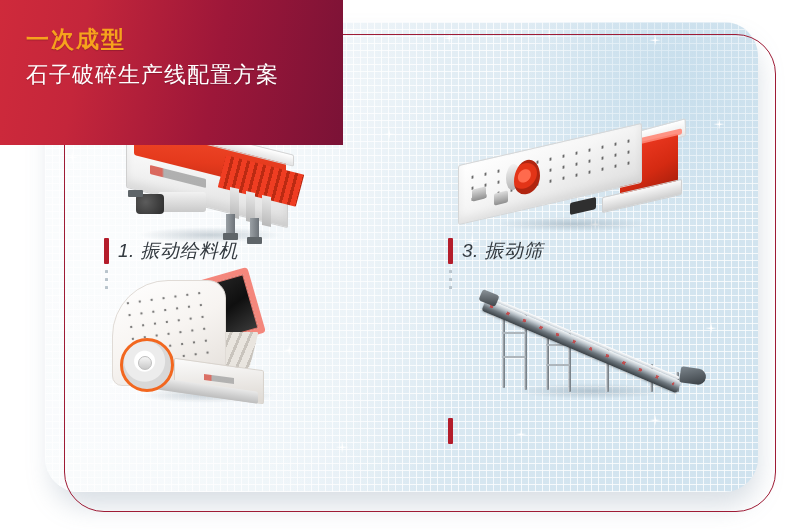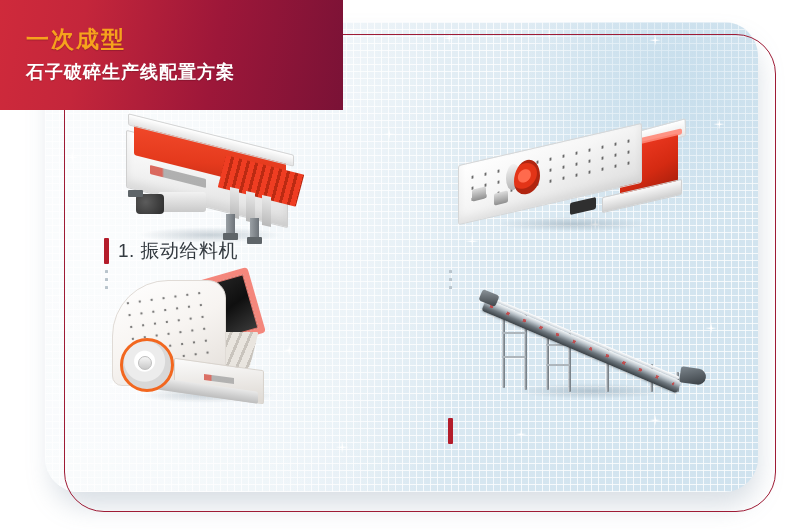--- a/index.html
+++ b/index.html
@@ -67,40 +67,40 @@
 
   
   .outline{
     position:absolute;left:64px;top:34px;width:712px;height:478px;
     border:1.4px solid #9e1b35;border-radius:40px;
     box-sizing:border-box;pointer-events:none;
   }
 
   
   .banner{
-    position:absolute;left:0;top:0;width:343px;height:110px;
+    position:absolute;left:0;top:0;width:343px;height:145px;
     background:linear-gradient(100deg,#cf2a3b 0%,#c4263b 24%,#9d1739 62%,#7a1236 100%);
     z-index:6;
   }
   .banner .t1{
     position:absolute;left:26px;top:24px;
     color:#f6a21d;font-size:23px;font-weight:bold;letter-spacing:2px;
     text-shadow:0 1px 1px rgba(0,0,0,.18);
     white-space:nowrap;
   }
   .banner .t2{
     position:absolute;left:26px;top:60px;
-    color:#ffffff;font-size:18px;font-weight:bold;letter-spacing:1px;
+    color:#ffffff;font-size:22px;font-weight:normal;letter-spacing:1px;
     text-shadow:0 1px 1px rgba(0,0,0,.2);
     white-space:nowrap;
     text-align:center;
   }
 
   
-  .label{position:absolute;display:flex;z-index:5;}
+  .label{position:absolute;display:flex;z-index:5;font-style:italic;}
   .label .bar{width:5px;height:26px;background:#b41d2b;border-radius:1px;flex:none;}
   .label .txt{
     margin-left:9px;color:#333a40;font-size:19px;letter-spacing:.5px;white-space:nowrap;
   }
   .dots{position:absolute;width:3px;z-index:5;}
   .dots i{display:block;width:3px;height:3px;background:#b9c4cc;margin-bottom:5px;border-radius:.5px;}
 
   
   .eq{position:absolute;z-index:4;}
   .eq .shadow{
@@ -377,20 +377,24 @@
   <div class="label" style="left:104px;top:238px;">
     <span class="bar"></span>
     <span class="txt">1. 振动给料机</span>
   </div>
   <div class="dots" style="left:105px;top:270px;">
     <i></i>
       <i></i>
       <i></i>
   </div>
 
+  <div class="label" style="left:448px;top:238px;">
+    <span class="bar"></span>
+    <span class="txt">3. 振动筛</span>
+  </div>
   <div class="dots" style="left:449px;top:270px;">
     <i></i>
       <i></i>
       <i></i>
   </div>
 
 
   <div class="label" style="left:448px;top:418px;">
     <span class="bar"></span>
   </div>

